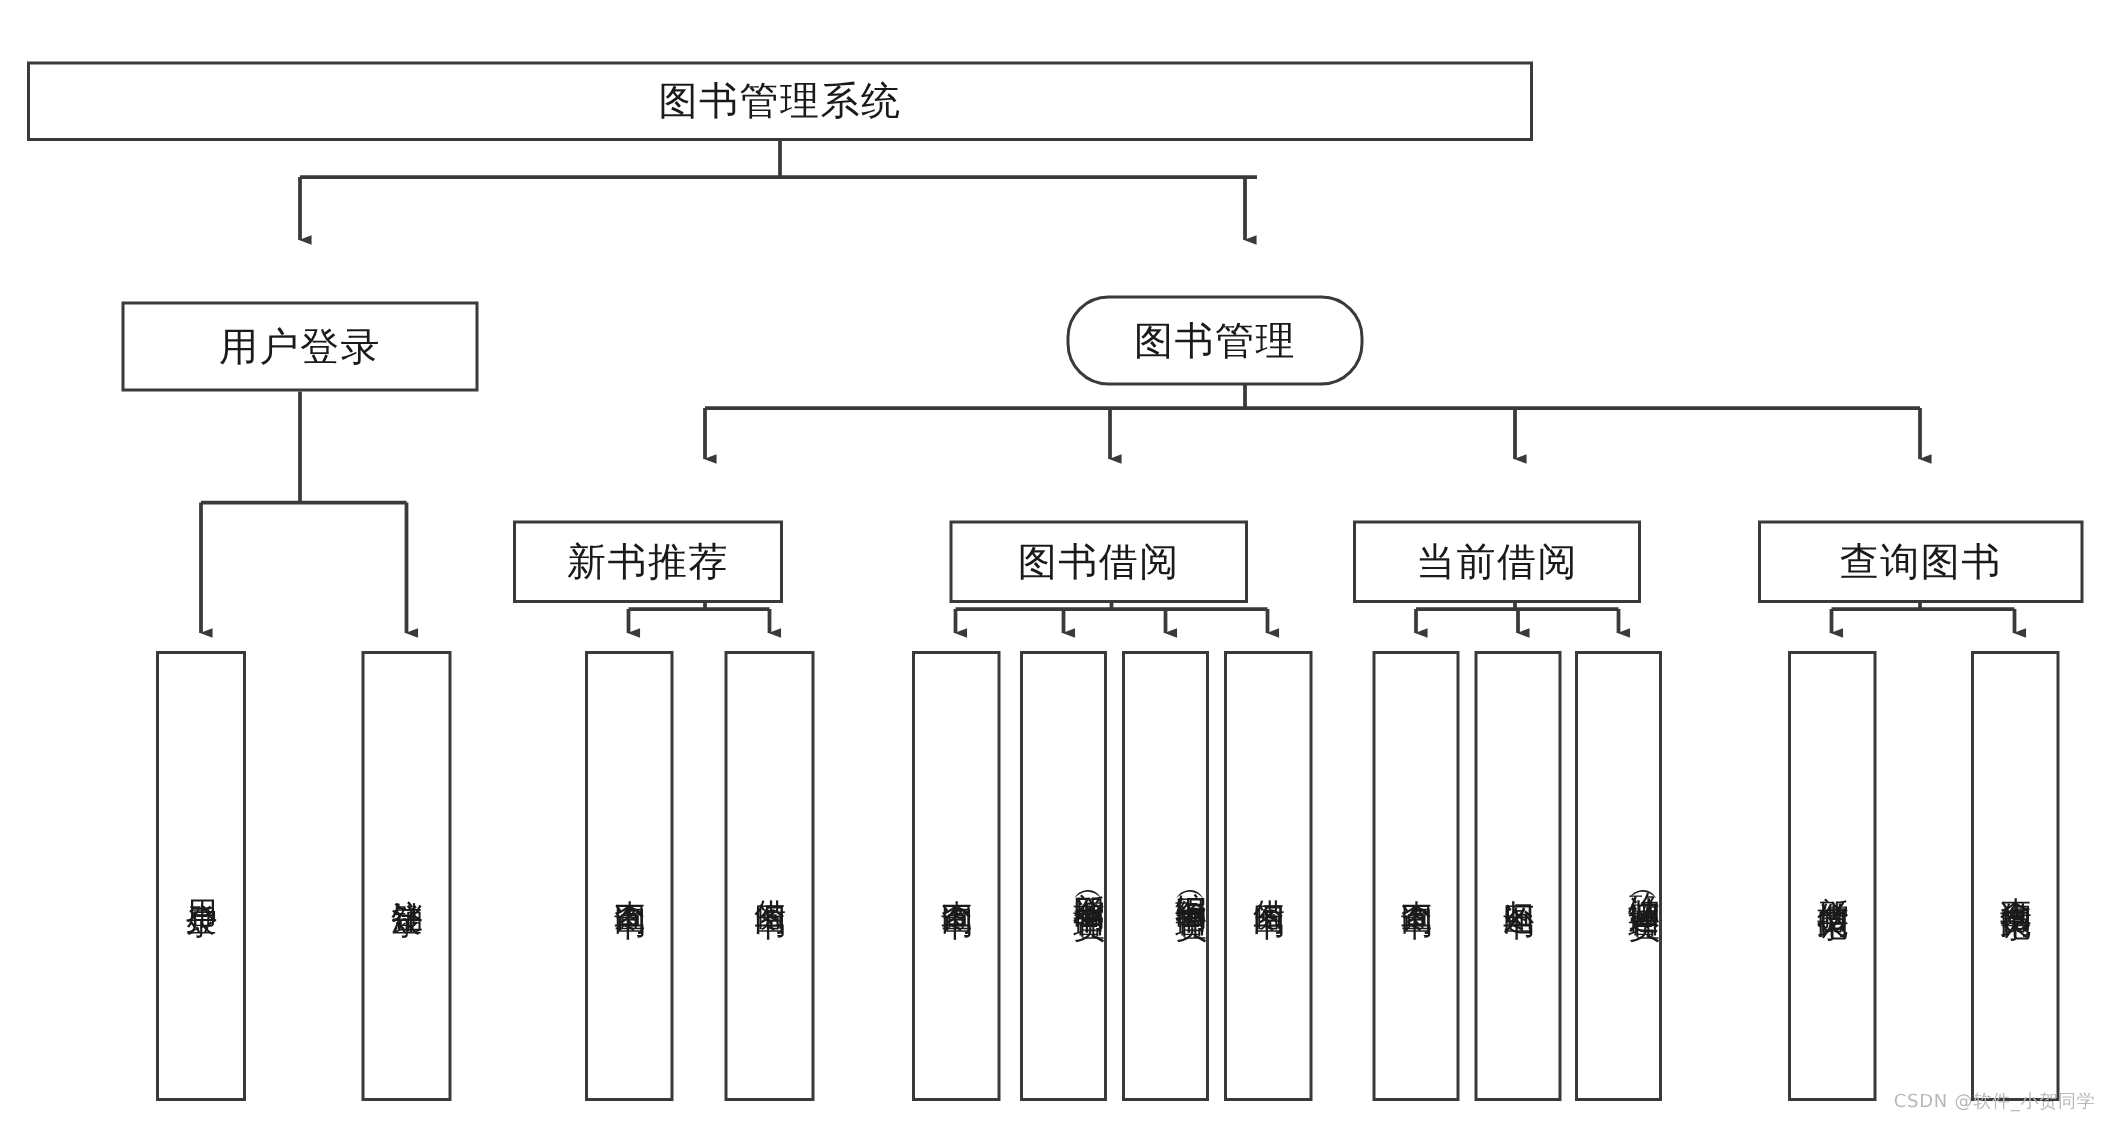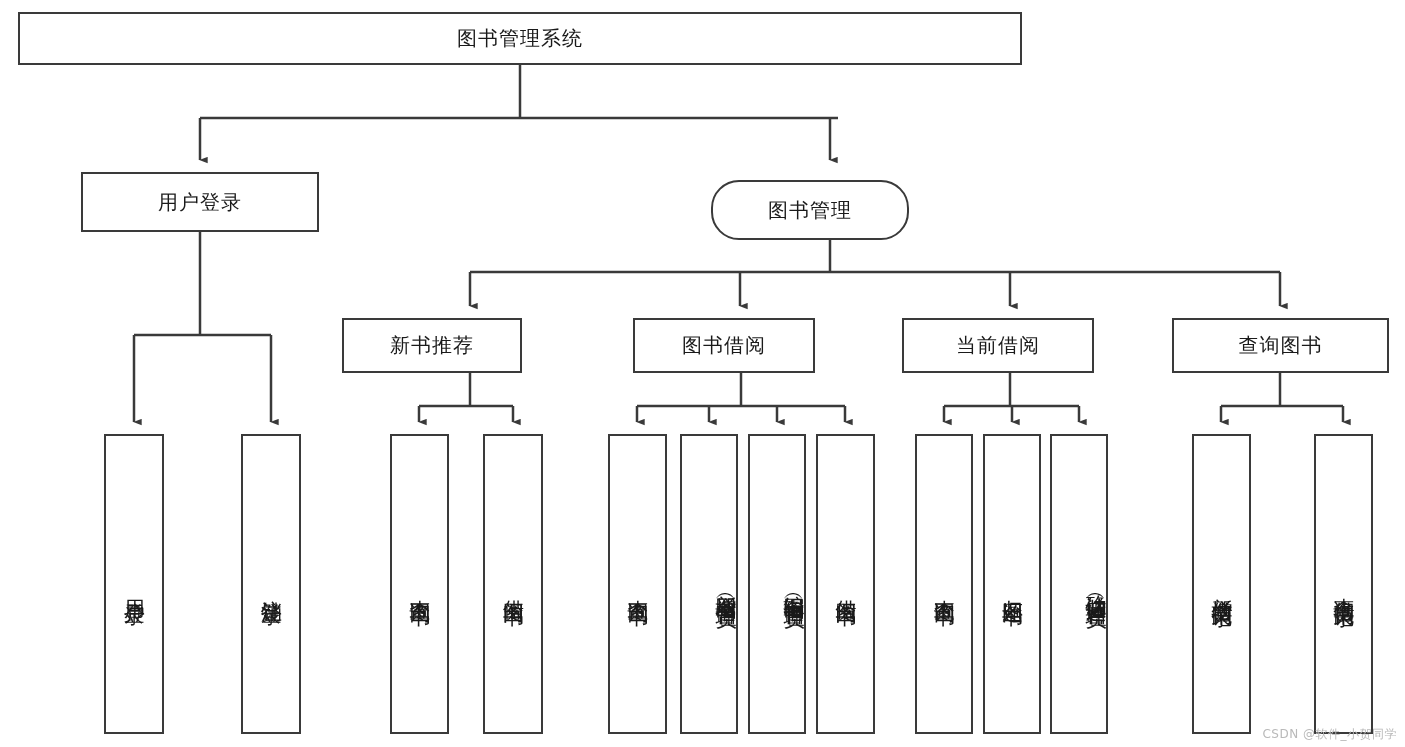--- a/index.html
+++ b/index.html
@@ -4,21 +4,21 @@
 <style>
   html,body{margin:0;padding:0;background:#ffffff;}
   body{width:1405px;height:747px;overflow:hidden;
        font-family:"DejaVu Sans","Liberation Sans",sans-serif;}
   #canvas{position:relative;width:1405px;height:747px;background:#ffffff;}
   svg.lines{position:absolute;left:0;top:0;width:1405px;height:747px;pointer-events:none;}
 
   .node{position:absolute;box-sizing:border-box;background:#ffffff;
         border:2.5px solid #3a3a3a;display:flex;align-items:center;
         justify-content:center;color:#1a1a1a;}
-  .node.h{font-size:20px;letter-spacing:1px;}
+  .node.h{font-size:26px;letter-spacing:1px;margin-top:29px;}
   .node.v{writing-mode:vertical-rl;text-orientation:upright;
           font-size:21px;letter-spacing:2px;padding-top:6px;
           align-items:flex-start;justify-content:center;line-height:1.0;}
   .node.v.mid{align-items:center;}
   .watermark{position:absolute;right:8px;bottom:4px;font-size:12px;
              color:#b9b9b9;letter-spacing:0.5px;white-space:nowrap;}
 </style>
 </head>
 <body>
 
@@ -77,27 +77,27 @@
     </g>
   </svg>
 
   <div id="nodes">
       <div class="node h" style="left: 18px; top: 12px; width: 1004px; height: 53px;">
         <span>图书管理系统</span>
       </div>
       <div class="node h" style="left: 81px; top: 172px; width: 238px; height: 60px;">
         <span>用户登录</span>
       </div>
-      <div class="node h" style="left: 711px; top: 180px; width: 198px; height: 60px; border-radius: 28px;">
+      <div class="node h" style="left: 711px; top: 168px; width: 198px; height: 60px; border-radius: 28px;">
         <span>图书管理</span>
       </div>
       <div class="node h" style="left: 342px; top: 318px; width: 180px; height: 55px;">
         <span>新书推荐</span>
       </div>
-      <div class="node h" style="left: 633px; top: 318px; width: 182px; height: 55px;">
+      <div class="node h" style="left: 633px; top: 318px; width: 199px; height: 55px;">
         <span>图书借阅</span>
       </div>
       <div class="node h" style="left: 902px; top: 318px; width: 192px; height: 55px;">
         <span>当前借阅</span>
       </div>
       <div class="node h" style="left: 1172px; top: 318px; width: 217px; height: 55px;">
         <span>查询图书</span>
       </div>
       <div class="node v mid" style="left: 104px; top: 434px; width: 60px; height: 300px;">
         <span>用户登录</span>

